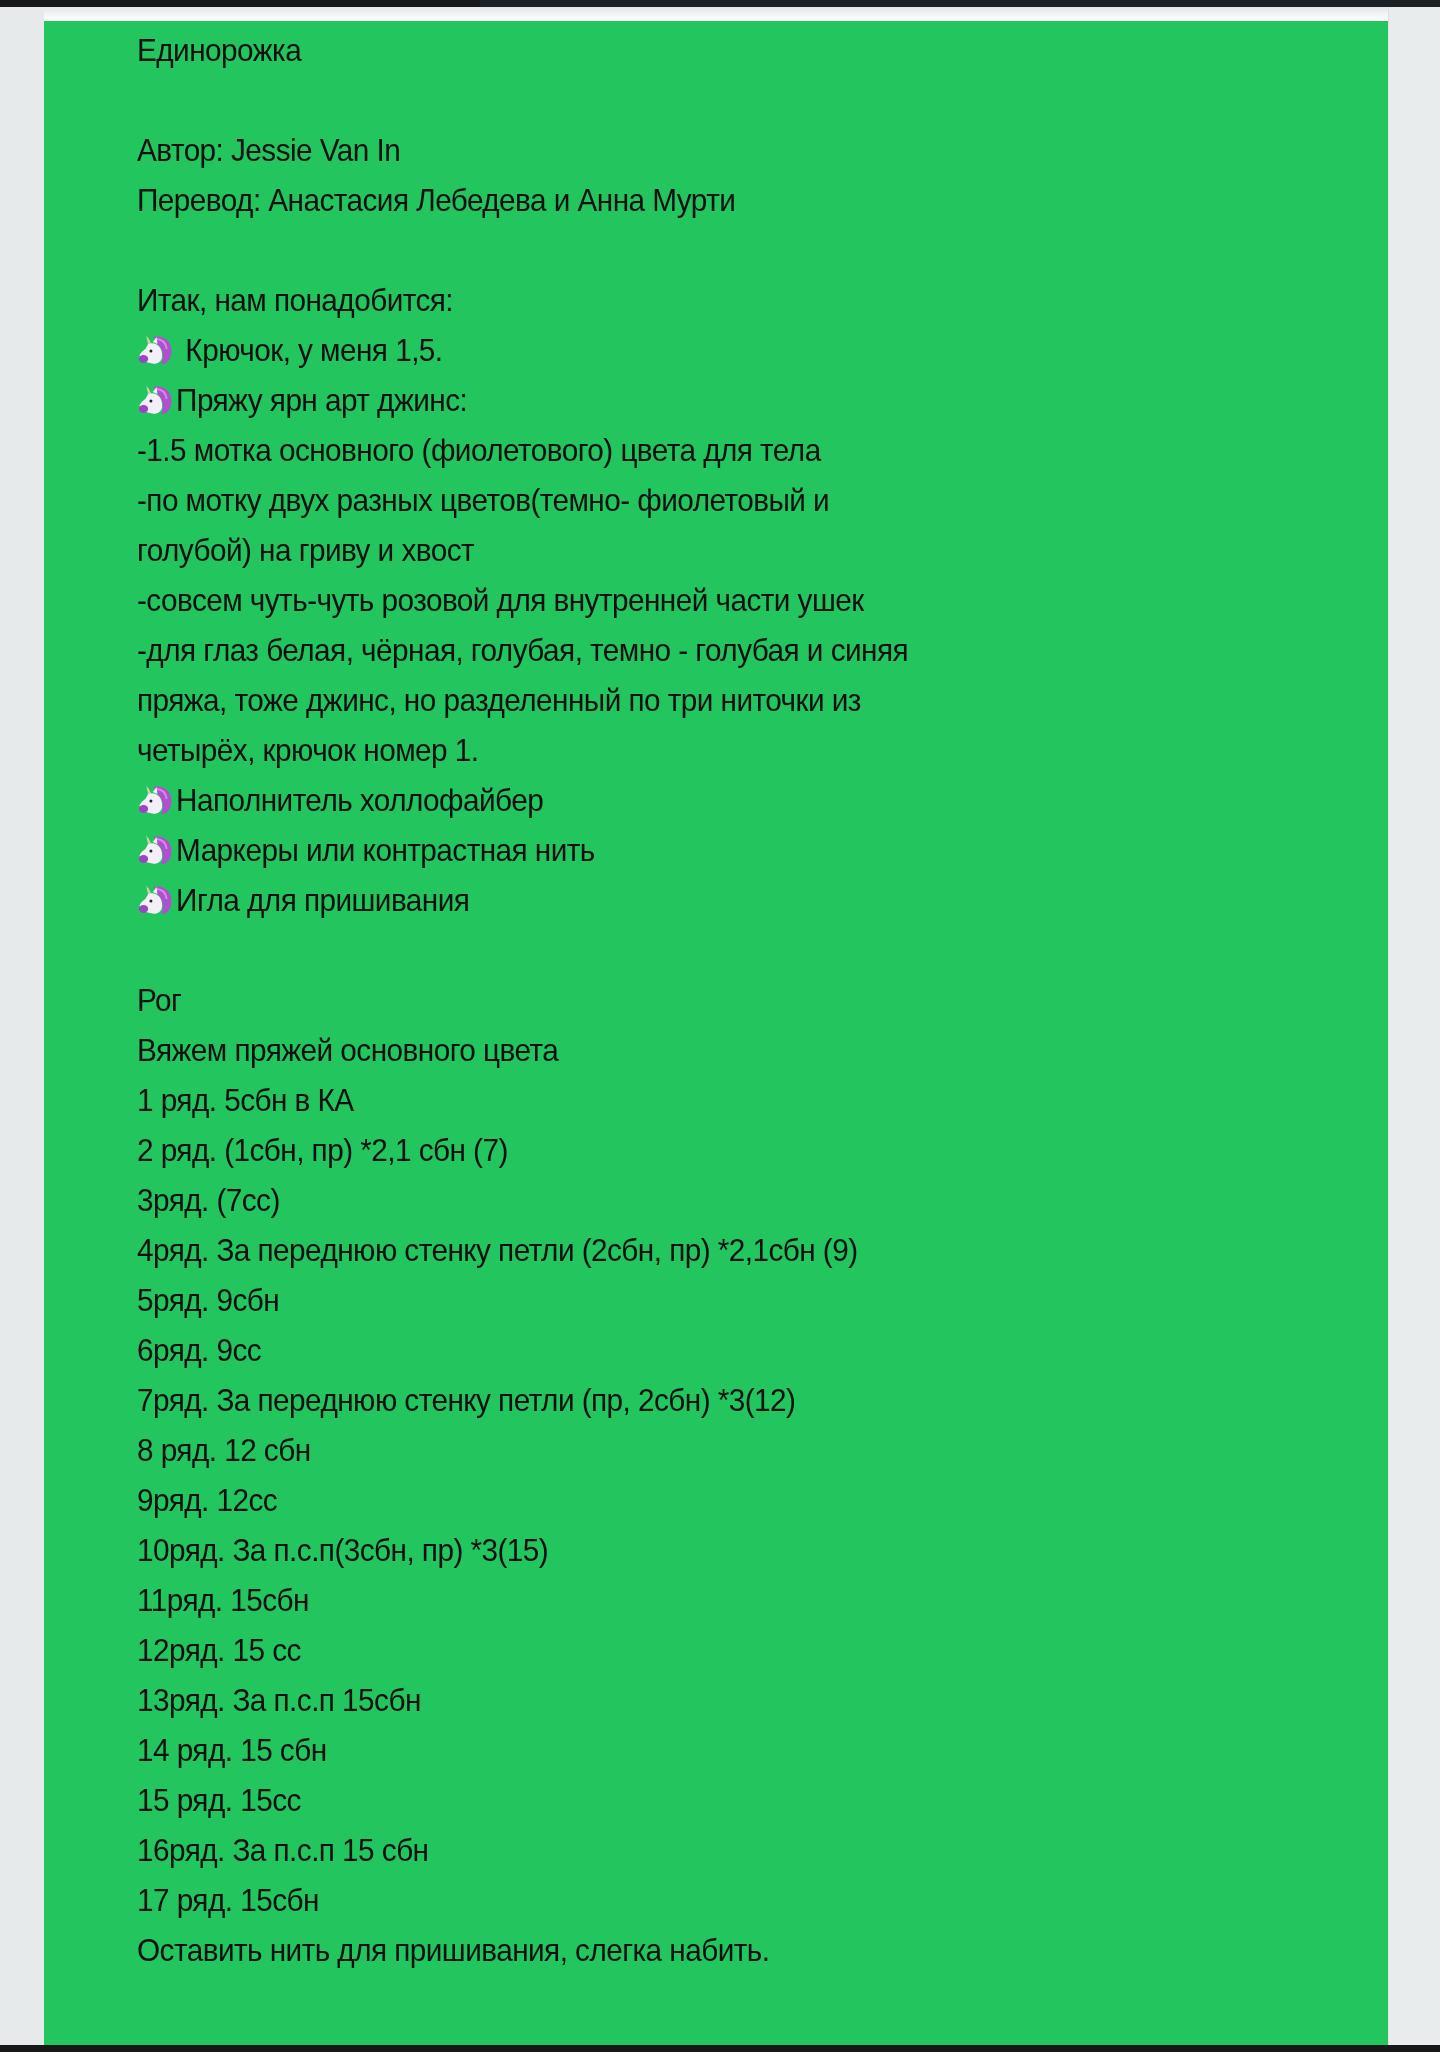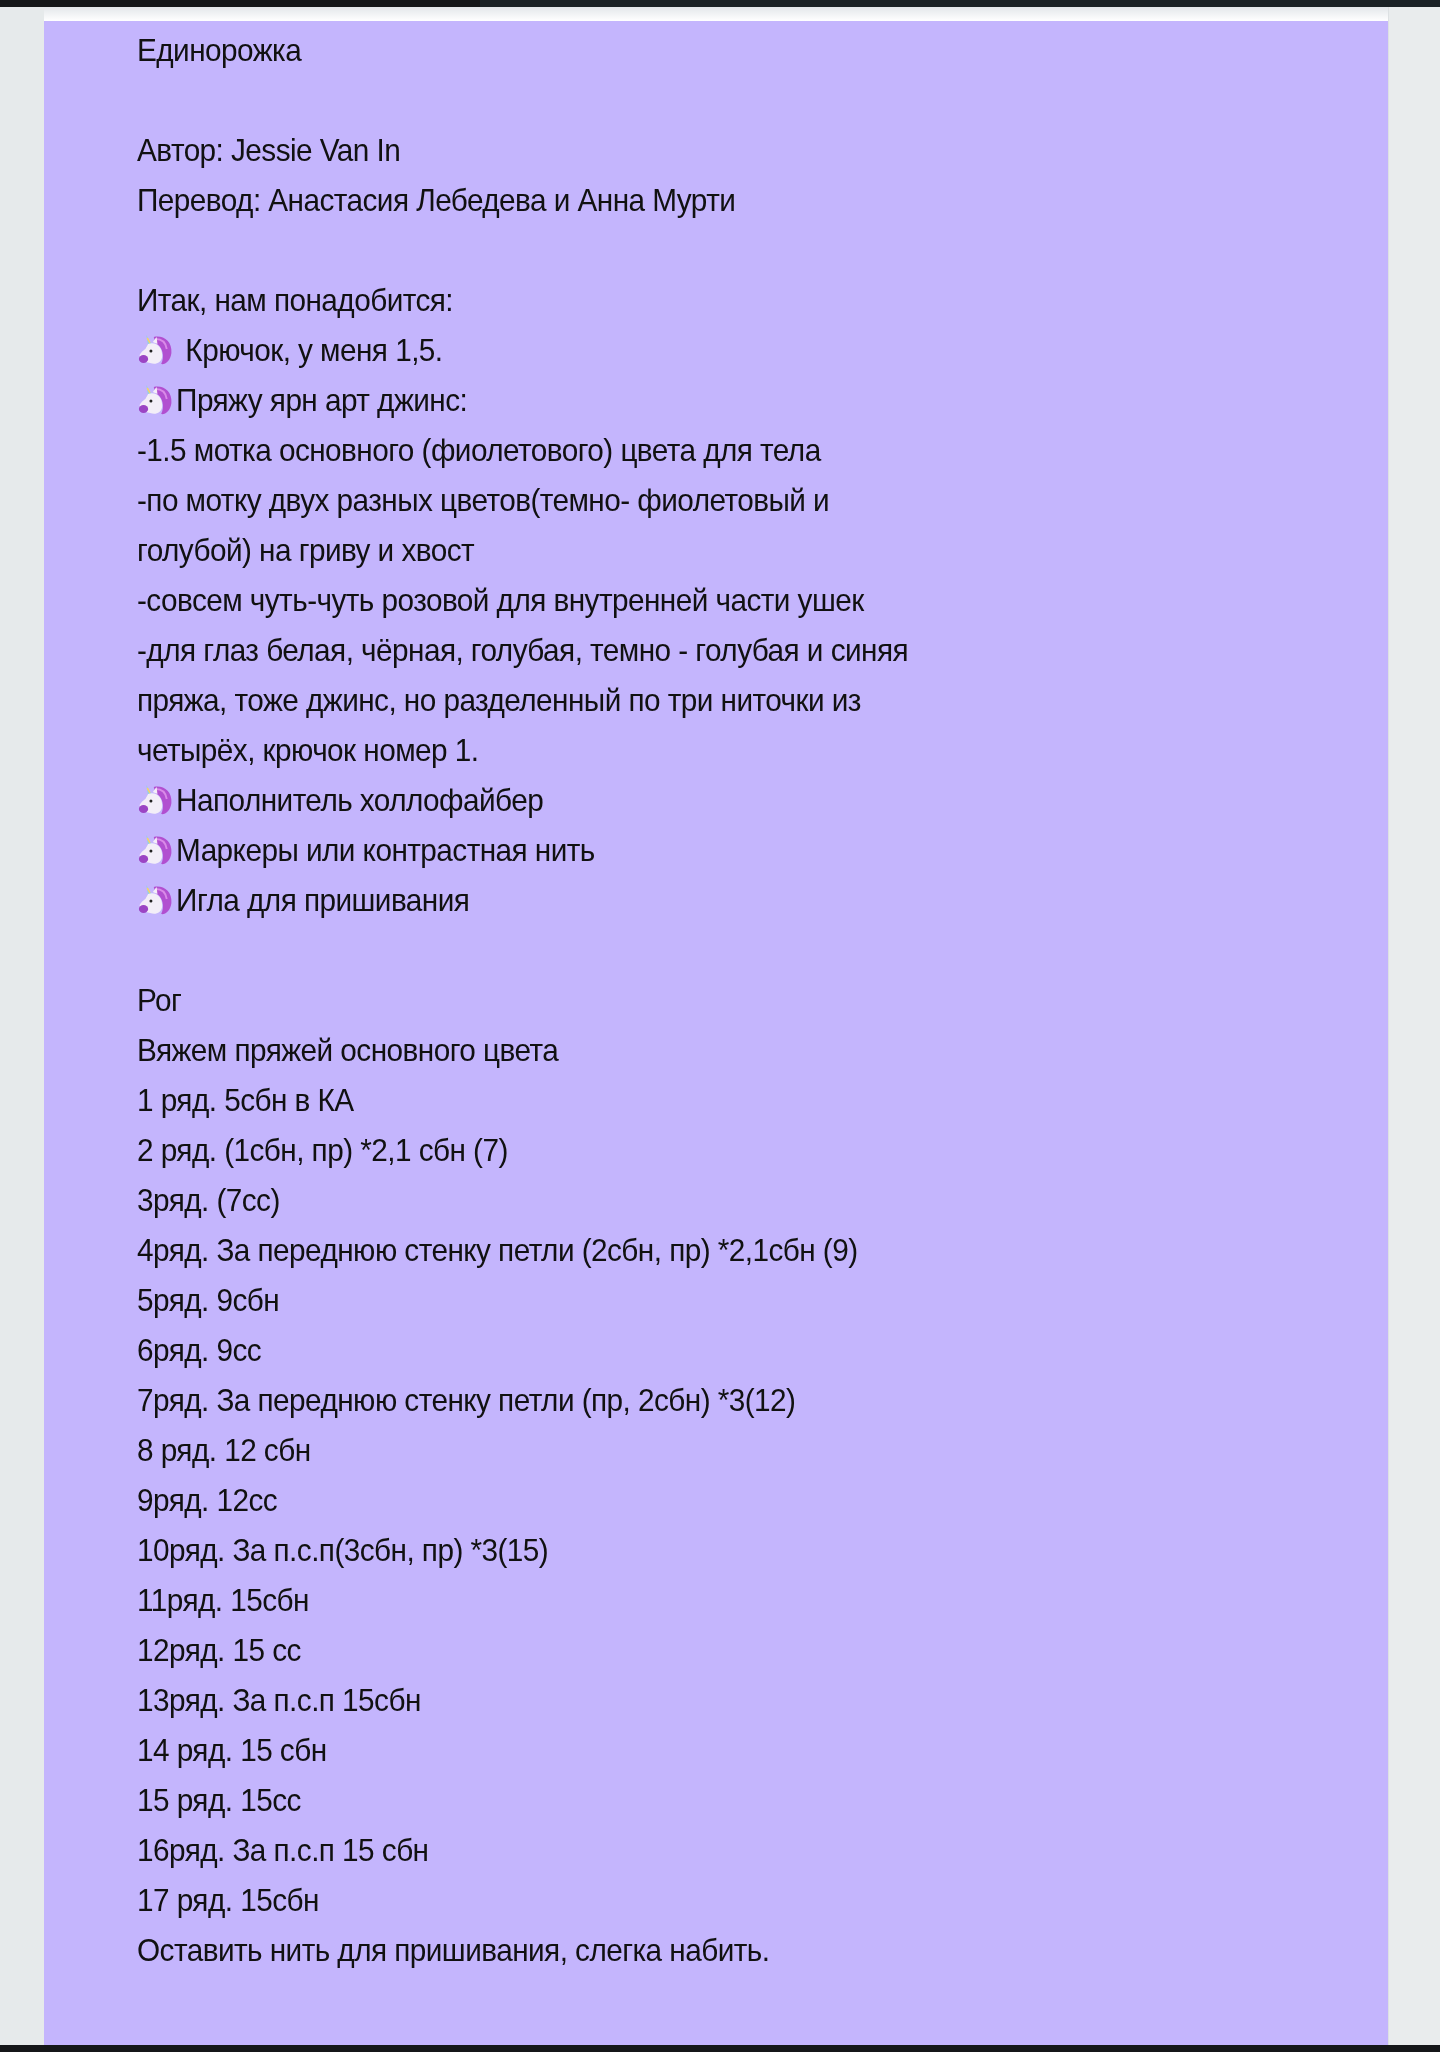--- a/index.html
+++ b/index.html
@@ -38,21 +38,21 @@
       position: absolute;
       left: 1388px; top: 7px;
       width: 52px; height: 2038px;
       background: #e9eced;
       border-left: 1px solid #dde1e3;
     }
     .page {
       position: absolute;
       left: 44px; top: 7px;
       width: 1344px; height: 2038px;
-      background: #c4b5fd;
+      background: #22c55e;
     }
     .page::before {
       content: "";
       position: absolute;
       left: 0; top: 0; right: 0; height: 14px;
       background: linear-gradient(#e3e7ea, #ffffff);
     }
     .content {
       position: absolute;
       left: 93px; top: 18px;

